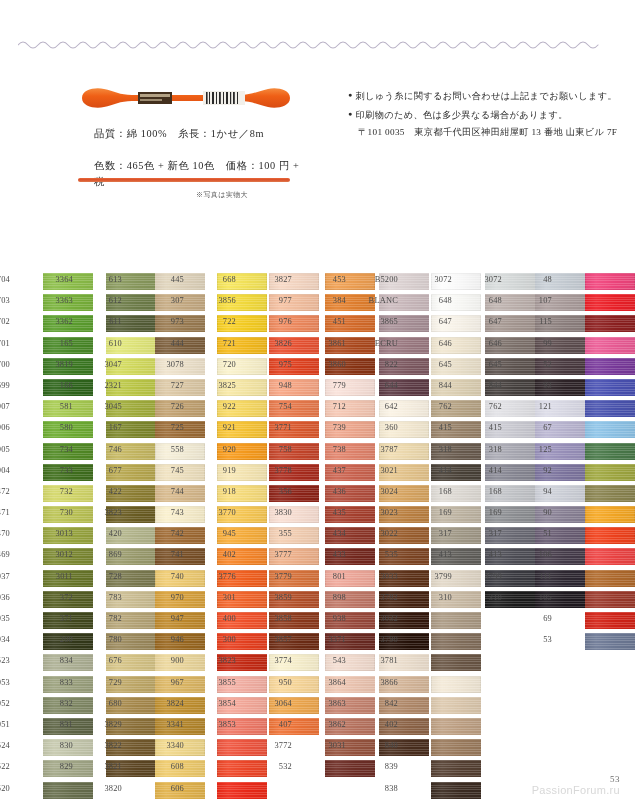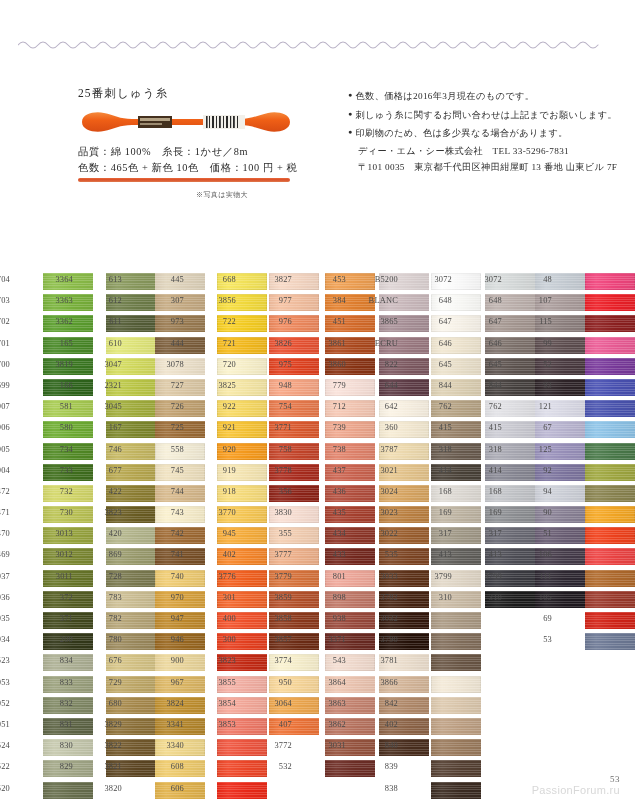--- a/index.html
+++ b/index.html
@@ -24,21 +24,21 @@
   .hdr{position:absolute;left:0;top:86px;width:638px;height:130px;}
 
   .hdr-left{position:absolute;left:78px;top:0;width:250px;}
   .hdr-title{
     font-size:11.5px;letter-spacing:1.1px;color:#2b2b2b;
     font-family:"Liberation Serif", serif;
     margin:0 0 9px 0;
   }
   .skein-wrap{position:relative;width:212px;height:24px;margin:0 0 10px 2px;}
   .skein-svg{display:block;}
-  .spec{font-size:10.3px;letter-spacing:.6px;color:#2b2b2b;line-height:16px;margin:0;}
+  .spec{font-size:10.3px;letter-spacing:.6px;color:#2b2b2b;line-height:16px;margin:16px;}
   .thread-sample{
     position:absolute;left:78px;top:92px;width:212px;height:4px;
     background:linear-gradient(180deg,#e8693a 0%,#d94f28 45%,#e07a4d 100%);
     border-radius:2px;
   }
   .sample-note{
     position:absolute;left:196px;top:104px;font-size:7px;color:#5a5a5a;letter-spacing:.4px;
   }
 
   .hdr-right{position:absolute;left:348px;top:2px;width:272px;}
@@ -96,21 +96,20 @@
                  q5,-6 10,0 q5,6 10,0 q5,-6 10,0 q5,6 10,0 q5,-6 10,0 q5,6 10,0
                  q5,-6 10,0 q5,6 10,0 q5,-6 10,0 q5,6 10,0 q5,-6 10,0 q5,6 10,0
                  q5,-6 10,0 q5,6 10,0 q5,-6 10,0 q5,6 10,0"></path>
       </g>
     </svg>
   </div>
 
   <div class="hdr">
 
     <div class="hdr-left">
-      <div class="hdr-title">25番刺しゅう糸</div>
 
       <div class="skein-wrap">
         <svg class="skein-svg" width="212" height="24" viewBox="0 0 212 24">
           <defs>
             <linearGradient id="sk" x1="0" y1="0" x2="0" y2="1">
               <stop offset="0%" stop-color="#f58a3c"></stop>
               <stop offset="40%" stop-color="#ef5f16"></stop>
               <stop offset="100%" stop-color="#d94c12"></stop>
             </linearGradient>
           </defs>
@@ -137,29 +136,25 @@
 
       <div class="spec">品質：綿 100%　糸長：1かせ／8m</div>
       <div class="spec">色数：465色 + 新色 10色　価格：100 円 + 税</div>
     </div>
 
     <div class="thread-sample"></div>
     <div class="sample-note">※写真は実物大</div>
 
     <div class="hdr-right">
       <div class="note-line">
-        <span class="bullet">●</span><span>色数、価格は2016年3月現在のものです。</span>
-      </div>
-      <div class="note-line">
         <span class="bullet">●</span><span>刺しゅう糸に関するお問い合わせは上記までお願いします。</span>
       </div>
       <div class="note-line">
         <span class="bullet">●</span><span>印刷物のため、色は多少異なる場合があります。</span>
       </div>
-      <div class="note-sub">ディー・エム・シー株式会社　TEL 33-5296-7831</div>
       <div class="note-sub">〒101 0035　東京都千代田区神田紺屋町 13 番地 山東ビル 7F</div>
     </div>
   </div>
 
   <div class="chart" id="chart">
       <div class="col" style="left: 10px;">
         <div class="cell">
           <div class="num">704</div>
           <div class="sw" style="background: rgb(141, 191, 74);">
             <div class="tex" style="background: repeating-linear-gradient(rgba(255, 255, 255, 0.34) 0px, rgba(255, 255, 255, 0.34) 0.7px, rgba(0, 0, 0, 0) 0.7px, rgba(0, 0, 0, 0) 1.7px), linear-gradient(90deg, rgba(0, 0, 0, 0.1) 0%, rgba(255, 255, 255, 0.12) 22%, rgba(0, 0, 0, 0.06) 60%, rgba(0, 0, 0, 0.14) 100%);"></div>

